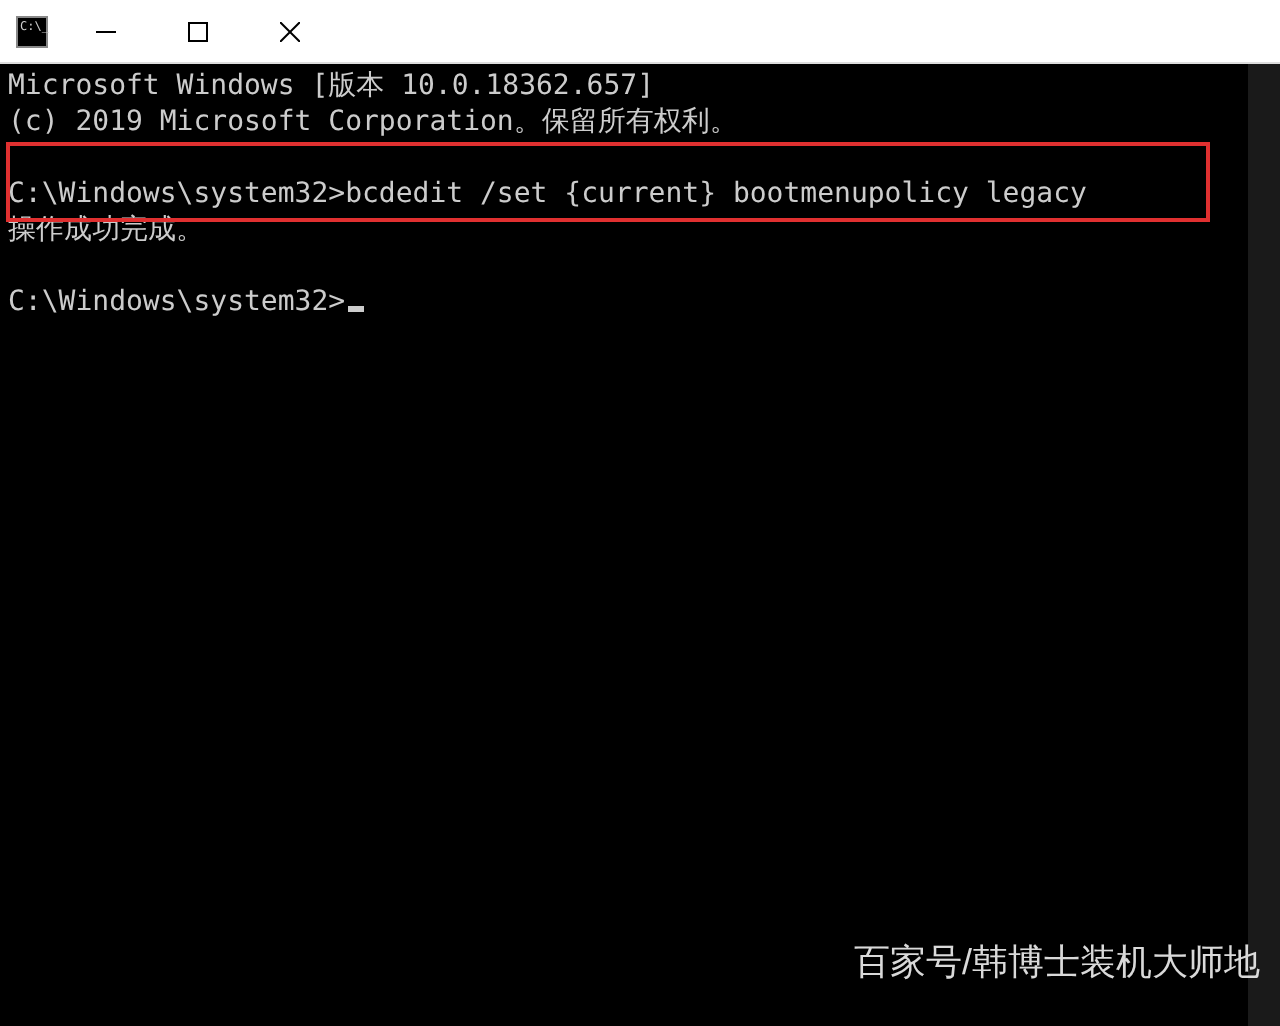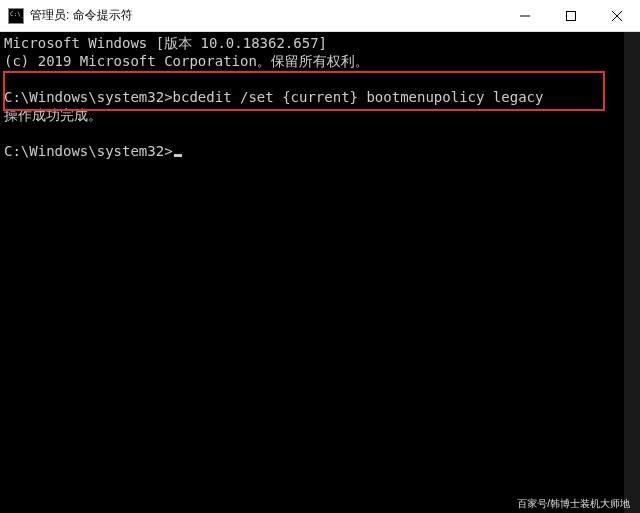--- a/index.html
+++ b/index.html
@@ -99,42 +99,41 @@
       width: 8px;
       height: 3px;
       background: #ccc;
       vertical-align: baseline;
       margin-bottom: -1px;
       margin-left: 1px;
     }
     .watermark {
       position: absolute;
       right: 10px;
-      bottom: 2px;
-      font-size: 10px;
+      bottom: 20px;
+      font-size: 18px;
       color: rgba(255,255,255,0.85);
       font-family: "Microsoft YaHei", sans-serif;
       pointer-events: none;
     }
     .scrollbar {
       position: absolute;
       right: 0;
       top: 32px;
       bottom: 0;
       width: 16px;
       background: #1a1a1a;
     }
   </style>
 </head>
 <body>
 
 <div class="window">
   <div class="titlebar">
     <div class="titlebar-icon"></div>
-    <div class="titlebar-text">管理员: 命令提示符</div>
     <div class="titlebar-controls">
       <button class="titlebar-btn">
         <svg viewBox="0 0 10 10">
             <line x1="0" y1="5" x2="10" y2="5" stroke="#000" stroke-width="1"></line>
           </svg>
       </button>
       <button class="titlebar-btn">
         <svg viewBox="0 0 10 10">
             <rect x="0.5" y="0.5" width="9" height="9" fill="none" stroke="#000" stroke-width="1"></rect>
           </svg>

